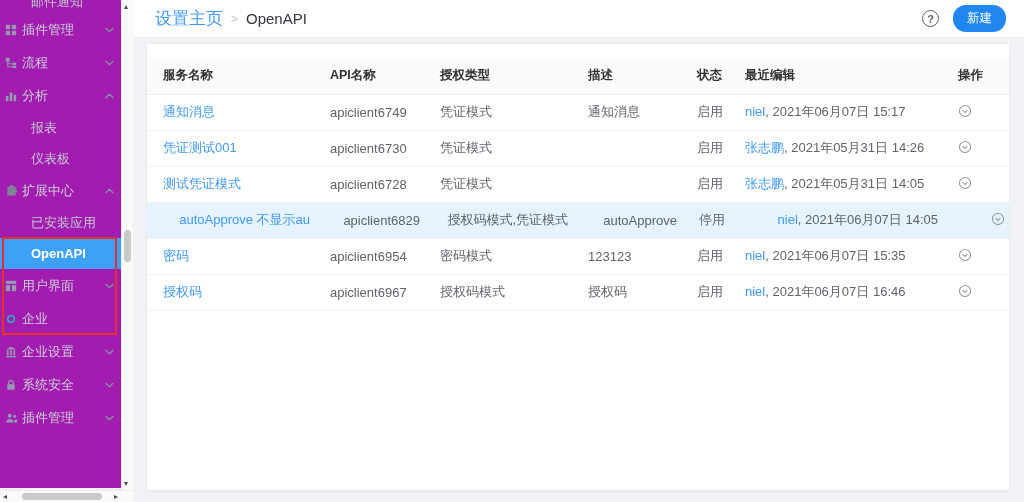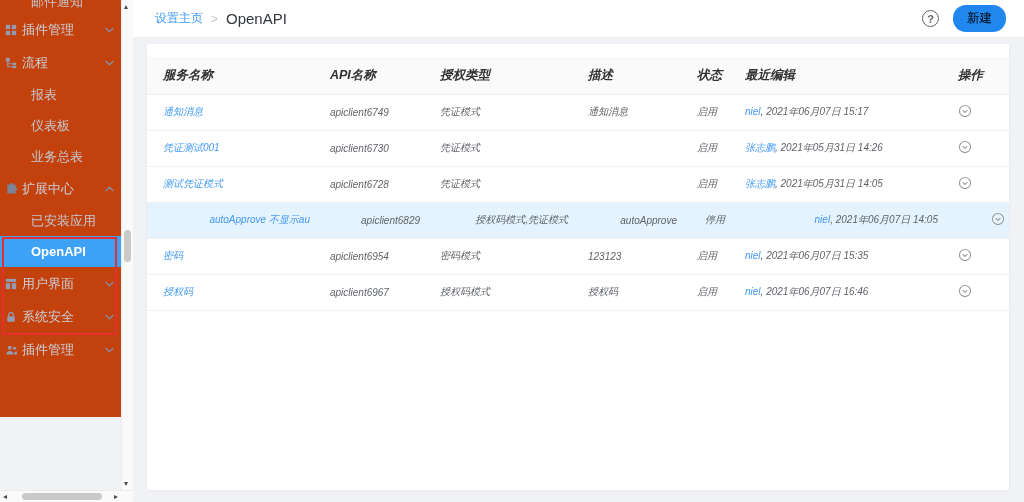--- a/index.html
+++ b/index.html
@@ -2,22 +2,22 @@
 <html><head>
 <meta charset="utf-8">
 <title>OpenAPI</title>
 <style>
   * { box-sizing: border-box; }
   body { margin:0; width:1024px; height:502px; overflow:hidden;
          font-family:"Liberation Sans","DejaVu Sans",sans-serif; background:#f0f2f5; }
   .app { position:relative; width:1024px; height:502px; }
 
   
-  .sidebar { position:absolute; left:0; top:0; width:121px; height:417px;
-             background:#c2410c; overflow:hidden; }
+  .sidebar { position:absolute; left:0; top:0; width:121px; height:488px;
+             background:#a21caf; overflow:hidden; }
   .sb-item { display:flex; align-items:center; height:33px; padding-left:4px;
              color:#ccd0da; font-size:13px; cursor:pointer; position:relative; white-space:nowrap; }
   .sb-item.sub { padding-left:31px; height:31px; color:#c4c8d3; }
   .sb-item.partial { height:13px; }
   .sb-item.partial .sb-label { position:relative; top:-5px; }
   .sb-item.selected { background:#3da2f5; color:#fff; font-weight:bold; }
   .sb-icon { width:14px; display:inline-flex; justify-content:center; margin-right:4px; flex:none; }
   .sb-label { overflow:hidden; }
   .sb-chev { position:absolute; right:7px; top:50%; margin-top:-3px; display:inline-flex; }
   .highlight-box { position:absolute; left:2px; top:237px; width:115px; height:98px;
@@ -34,38 +34,38 @@
   .vthumb { position:absolute; left:2px; top:230px; width:7px; height:32px;
             background:#c9c9c9; border-radius:4px; cursor:pointer; }
   .hthumb { position:absolute; left:22px; top:2px; width:80px; height:7px;
             background:#c9c9c9; border-radius:4px; cursor:pointer; }
 
   
   .main { position:absolute; left:133px; top:0; width:891px; height:502px; background:#f0f2f5; }
   .topbar { position:absolute; top:0; left:0; width:100%; height:38px; background:#fff;
             display:flex; align-items:center; padding:0 18px 0 22px;
             border-bottom:1px solid #efefef; }
-  .crumb-home { color:#4199f5; font-size:12px; cursor:pointer; text-decoration:none; }
+  .crumb-home { color:#4199f5; font-size:17px; cursor:pointer; text-decoration:none; }
   .crumb-sep { color:#c0c4cc; margin:0 8px; font-size:12px; }
   .crumb-cur { color:#32363b; font-size:15px; }
   .spacer { flex:1; }
   .help { width:17px; height:17px; border:1px solid #5f6368; border-radius:50%;
           color:#5f6368; font-size:11px; font-weight:bold; display:flex;
           align-items:center; justify-content:center; cursor:pointer; flex:none; }
-  .new-btn { margin-left:14px; background:#1f87ee; color:#000000; font-size:12.5px;
+  .new-btn { margin-left:14px; background:#1f87ee; color:#ffffff; font-size:12.5px;
              border:none; border-radius:13px; padding:5px 14px; cursor:pointer; }
 
   .card { position:absolute; left:14px; top:44px; width:862px; height:446px;
           background:#fff; border-radius:0; box-shadow:0 1px 3px rgba(0,0,0,.06);
-          padding-top:13px;font-style:italic; }
+          padding-top:13px; }
   table { width:862px; border-collapse:collapse; table-layout:fixed; }
   th { background:#fafafa; height:37px; text-align:left; padding:0 4px 0 16px;
        color:#303133; font-weight:bold; font-size:12.5px; border-bottom:1px solid #efefef;
        white-space:nowrap; overflow:hidden; }
-  td { height:36px; padding:0 4px 0 16px; color:#5f6368; font-size:10px;
+  td { height:36px; padding:0 4px 0 16px; color:#5f6368; font-size:13px;
        border-bottom:1px solid #f2f2f2; white-space:nowrap; overflow:hidden; }
   tr.hl td { background:#e4f3fd;text-align:right; }
   .lnk { color:#4199f5; cursor:pointer; text-decoration:none; }
   .act { display:inline-flex; cursor:pointer; vertical-align:middle; }
 </style>
 </head>
 <body>
 
 <div class="app">
 
@@ -99,28 +99,40 @@
               <rect x="8.5" y="10.2" width="4.5" height="2.8" fill="#959cb1"></rect>
             </svg>
           </span>
           <span class="sb-label">流程</span>
           <span class="sb-chev">
             <svg width="9" height="6" viewBox="0 0 10 6" fill="none" stroke="#868da0" stroke-width="1.4" stroke-linecap="round">
               <polyline points="1,1 5,5 9,1"></polyline>
             </svg>
           </span>
         </div>
+        <div class="sb-item parent">
+          <span class="sb-icon">
+            <svg width="12" height="12" viewBox="0 0 14 14" fill="#959cb1">
+              <rect x="1" y="7" width="3" height="6"></rect>
+              <rect x="5.5" y="3" width="3" height="10"></rect>
+              <rect x="10" y="5.5" width="3" height="7.5"></rect>
+            </svg>
+          </span>
+          <span class="sb-label">分析</span>
+          <span class="sb-chev">
+            <svg width="9" height="6" viewBox="0 0 10 6" fill="none" stroke="#868da0" stroke-width="1.4" stroke-linecap="round">
+              <polyline points="1,5 5,1 9,5"></polyline>
+            </svg>
+          </span>
+        </div>
         <div class="sb-item sub">
           <span class="sb-label">报表</span>
         </div>
         <div class="sb-item sub">
           <span class="sb-label">仪表板</span>
-        </div>
-        <div class="sb-item sub">
-          <span class="sb-label">业务总表</span>
         </div>
         <div class="sb-item parent">
           <span class="sb-icon">
             <svg width="13" height="13" viewBox="0 0 14 14" fill="#7d8496">
               <path d="M5.3 2.6a1.7 1.7 0 1 1 3.4 0H11.5v3.2a1.7 1.7 0 1 1 0 3.4V12.3H2.5V2.6z"></path>
             </svg>
           </span>
           <span class="sb-label">扩展中心</span>
           <span class="sb-chev">
             <svg width="9" height="6" viewBox="0 0 10 6" fill="none" stroke="#868da0" stroke-width="1.4" stroke-linecap="round">
@@ -136,20 +148,45 @@
         </div>
         <div class="sb-item parent">
           <span class="sb-icon">
             <svg width="12" height="12" viewBox="0 0 14 14" fill="#959cb1">
               <rect x="1" y="1" width="12" height="3.5"></rect>
               <rect x="1" y="6" width="5" height="7"></rect>
               <rect x="8" y="6" width="5" height="7"></rect>
             </svg>
           </span>
           <span class="sb-label">用户界面</span>
+          <span class="sb-chev">
+            <svg width="9" height="6" viewBox="0 0 10 6" fill="none" stroke="#868da0" stroke-width="1.4" stroke-linecap="round">
+              <polyline points="1,1 5,5 9,1"></polyline>
+            </svg>
+          </span>
+        </div>
+        <div class="sb-item parent">
+          <span class="sb-icon">
+            <svg width="10" height="10" viewBox="0 0 10 10" fill="none" stroke="#2ab5c4" stroke-width="1.6">
+              <circle cx="5" cy="5" r="3.3"></circle>
+            </svg>
+          </span>
+          <span class="sb-label">企业</span>
+        </div>
+        <div class="sb-item parent">
+          <span class="sb-icon">
+            <svg width="12" height="12" viewBox="0 0 14 14" fill="#959cb1">
+              <path d="M7 0.8l6 3.2H1z"></path>
+              <rect x="2.2" y="5" width="2" height="6"></rect>
+              <rect x="6" y="5" width="2" height="6"></rect>
+              <rect x="9.8" y="5" width="2" height="6"></rect>
+              <rect x="1" y="11.6" width="12" height="1.6"></rect>
+            </svg>
+          </span>
+          <span class="sb-label">企业设置</span>
           <span class="sb-chev">
             <svg width="9" height="6" viewBox="0 0 10 6" fill="none" stroke="#868da0" stroke-width="1.4" stroke-linecap="round">
               <polyline points="1,1 5,5 9,1"></polyline>
             </svg>
           </span>
         </div>
         <div class="sb-item parent">
           <span class="sb-icon">
             <svg width="12" height="12" viewBox="0 0 14 14">
               <path d="M4.2 6V4.6a2.8 2.8 0 0 1 5.6 0V6" fill="none" stroke="#959cb1" stroke-width="1.4"></path>

